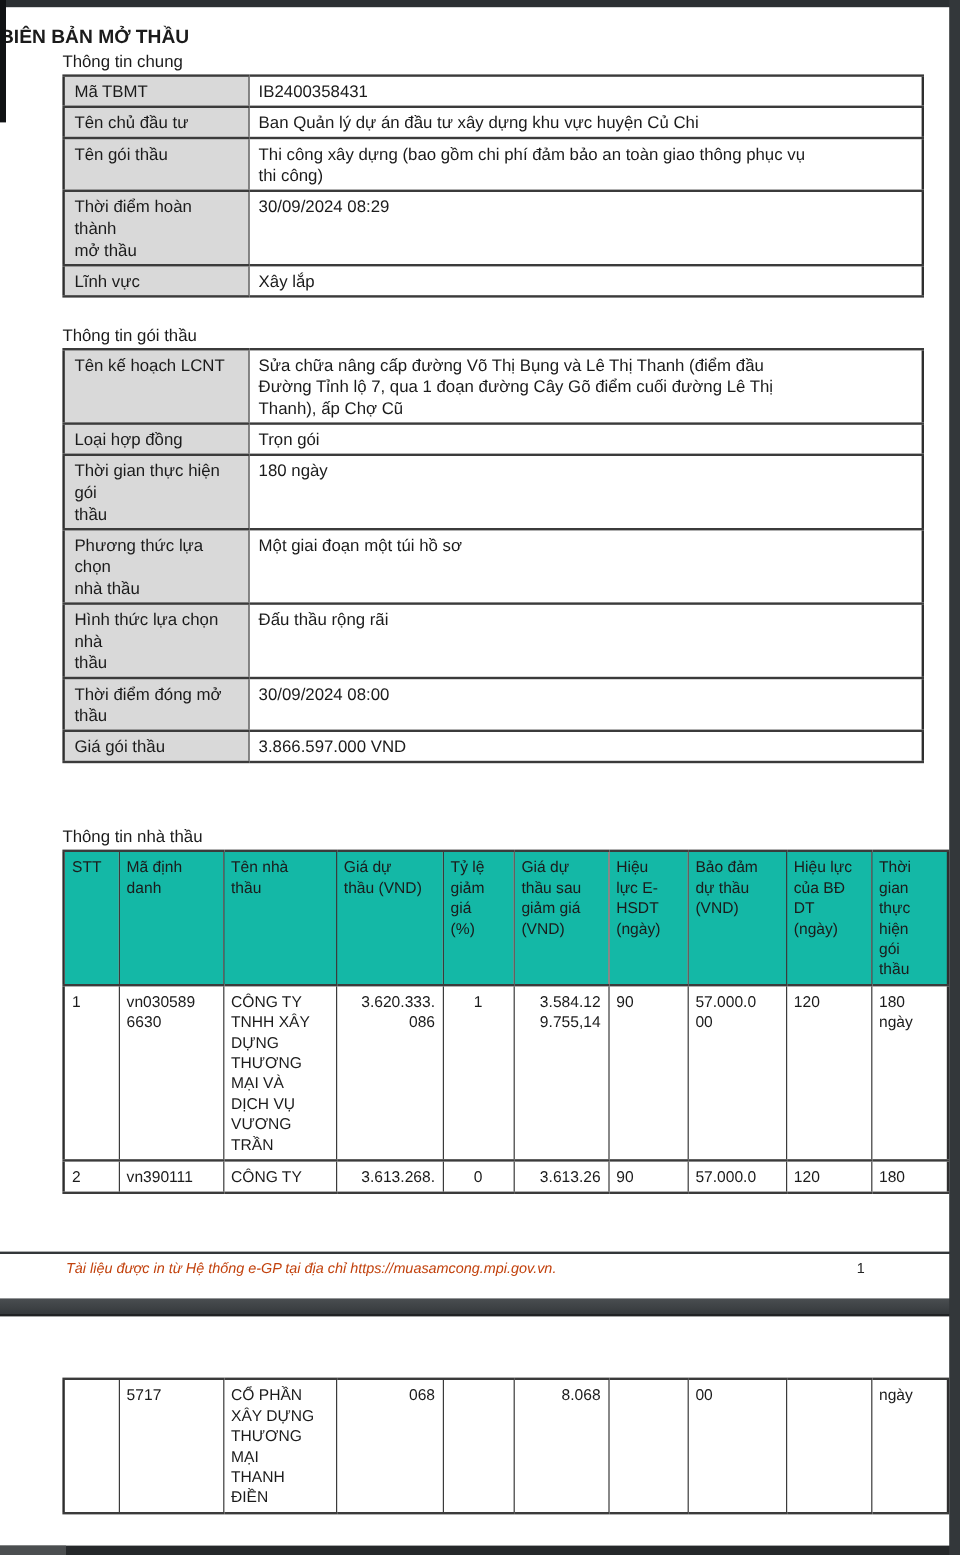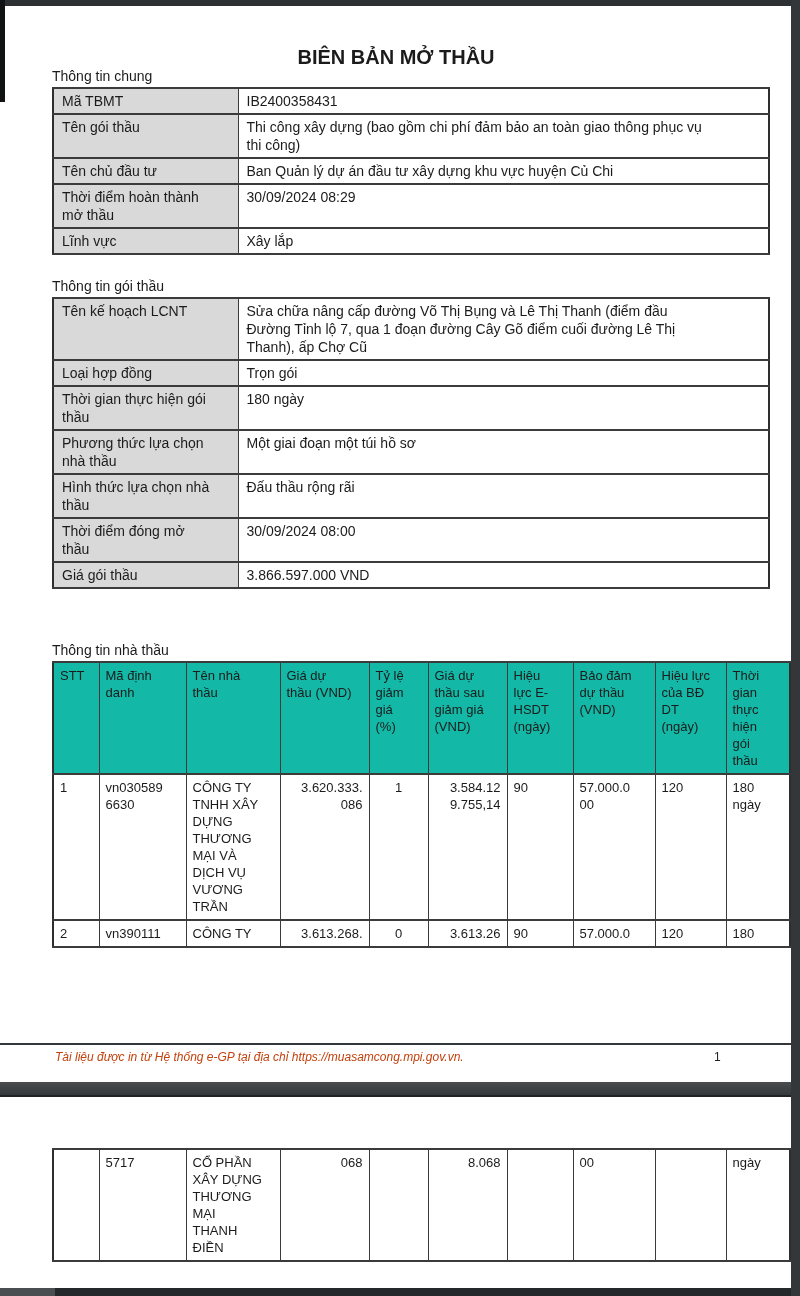--- a/index.html
+++ b/index.html
@@ -21,39 +21,39 @@
     position:absolute; top:1082px; left:0; width:800px; height:15px;
     background:linear-gradient(#4a4e51,#35393c);
     border-bottom:2px solid #202224; z-index:5;
   }
   .bottom-bar { position:absolute; top:1288px; left:0; width:800px; height:8px; background:#25282a; z-index:5; }
   .bottom-bar-notch { position:absolute; top:1288px; left:0; width:55px; height:8px; background:#4b4e50; z-index:6; }
   .footer-rule { position:absolute; top:1043px; left:0; width:792px; height:2px; background:#33373a; z-index:4; }
 
   
   .page1 { position:absolute; top:6px; left:0; width:792px; }
-  .doc-title { padding-top:41px; text-align:center; font-size:20px; font-weight:bold; line-height:20px; }
+  .doc-title { padding-top:16px; text-align:left; font-size:16px; font-weight:bold; line-height:20px; }
   .section-heading { font-size:14px; line-height:18px; margin:0 0 2px 52px; }
   .mt-general { }
   .mt-package { margin-top:22px; }
   .mt-bidders { margin-top:52px; }
 
   table { border-collapse:collapse; table-layout:fixed; }
   .info-table {
     margin-left:52px; width:718px;
     border:2px solid #2e2e2e;
     font-size:14px; line-height:18px;
   }
   .info-table td {
     border:1px solid #3b3b3b;
     border-top-width:2px; border-bottom-width:2px;
     padding:3px 8px; vertical-align:top;
     white-space:pre-wrap;
   }
-  .label-cell { background:#d9d9d9; width:185px; }
+  .label-cell { background:#d9d9d9; width:154px; }
 
   .bid-table {
     margin-left:52px; width:738px;
     border:2px solid #2e2e2e;
     font-size:13px; line-height:17px;
   }
   .bid-table th, .bid-table td {
     border:1px solid #3b3b3b;
     border-top-width:2px; border-bottom-width:2px;
     padding:4px 6px; vertical-align:top;
@@ -93,27 +93,27 @@
   <div class="doc-title">BIÊN BẢN MỞ THẦU</div>
 
   <div class="section-heading mt-general">Thông tin chung</div>
   <table class="info-table">
     <tbody>
         <tr>
       <td class="label-cell">Mã TBMT</td>
       <td class="value-cell">IB2400358431</td>
     </tr>
     <tr>
+      <td class="label-cell">Tên chủ đầu tư</td>
+      <td class="value-cell">Ban Quản lý dự án đầu tư xây dựng khu vực huyện Củ Chi</td>
+    </tr>
+    <tr>
       <td class="label-cell">Tên gói thầu</td>
       <td class="value-cell">Thi công xây dựng (bao gồm chi phí đảm bảo an toàn giao thông phục vụ
 thi công)</td>
-    </tr>
-    <tr>
-      <td class="label-cell">Tên chủ đầu tư</td>
-      <td class="value-cell">Ban Quản lý dự án đầu tư xây dựng khu vực huyện Củ Chi</td>
     </tr>
     <tr>
       <td class="label-cell">Thời điểm hoàn thành
 mở thầu</td>
       <td class="value-cell">30/09/2024 08:29</td>
     </tr>
     <tr>
       <td class="label-cell">Lĩnh vực</td>
       <td class="value-cell">Xây lắp</td>
     </tr>

